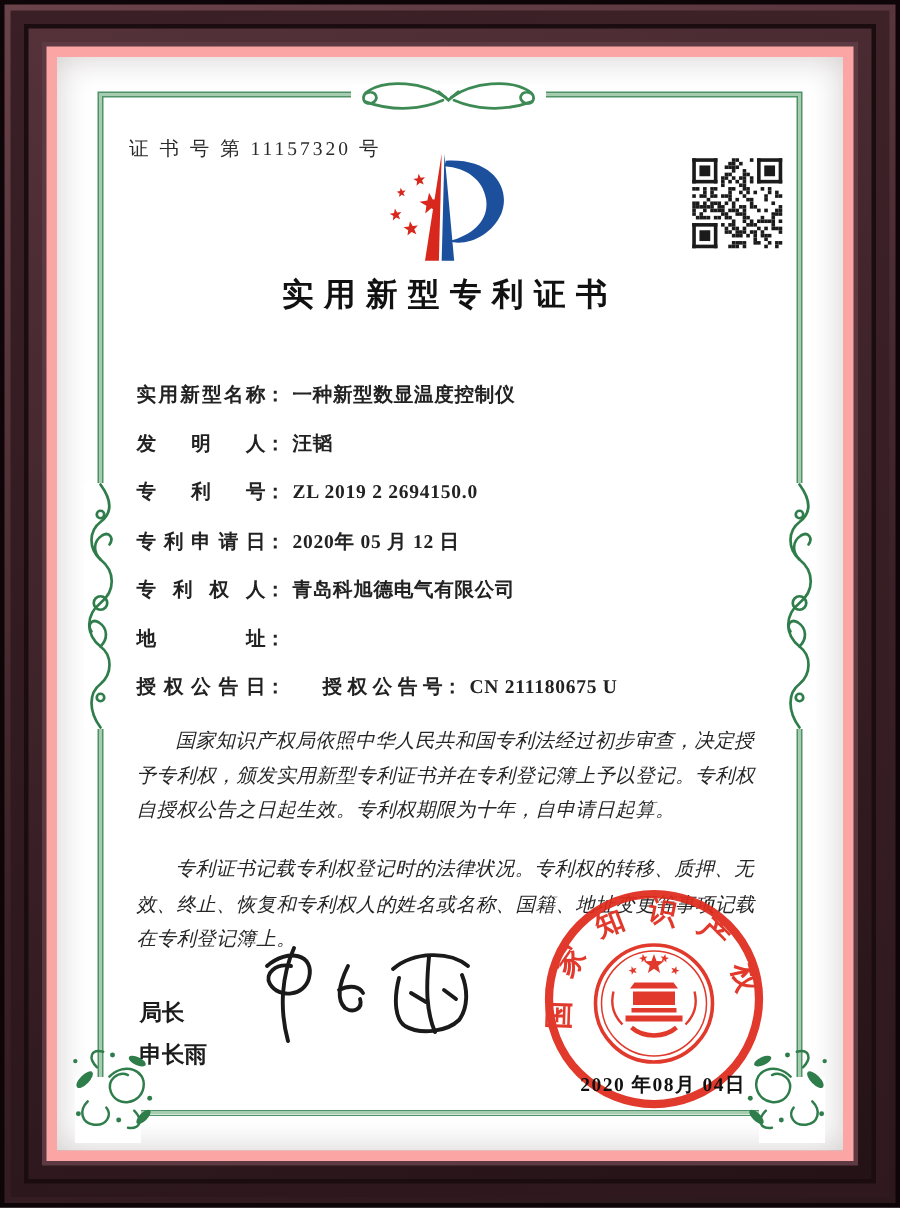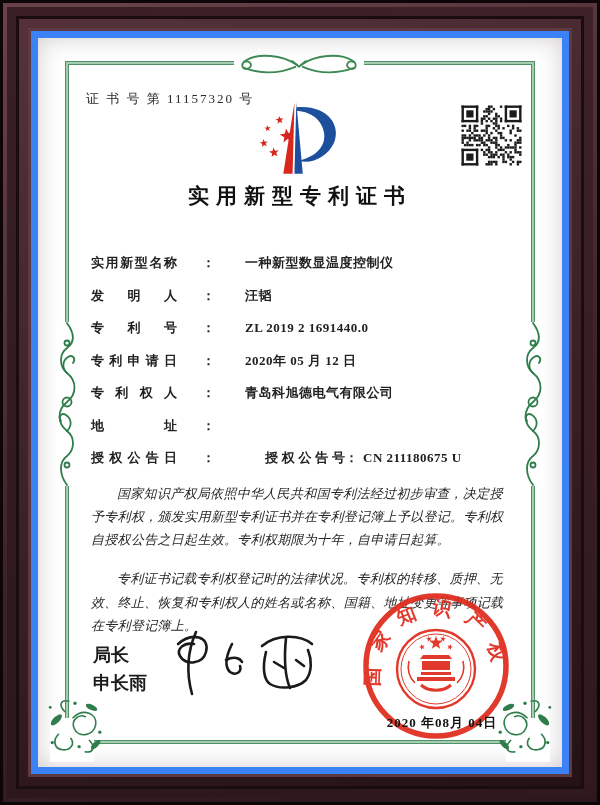--- a/index.html
+++ b/index.html
@@ -5,48 +5,48 @@
   html,body{margin:0;padding:0;background:#0e0508;}
   .page{position:relative;width:600px;height:805px;overflow:hidden;
         font-family:"Liberation Serif","DejaVu Serif",serif;color:#1f1f1f;}
   
   .f1{position:absolute;inset:0;background:#0e0508;padding:3px;box-sizing:border-box;}
   .f2{width:100%;height:100%;background:linear-gradient(160deg,#6a424a 0%,#3a2127 60%,#2b171c 100%);padding:4px;box-sizing:border-box;}
   .f3{width:100%;height:100%;background:linear-gradient(200deg,#3d2228,#2c171c);padding:9px;box-sizing:border-box;}
   .f4{width:100%;height:100%;background:#1a0c0f;padding:3px;box-sizing:border-box;}
   .f5{width:100%;height:100%;background:linear-gradient(160deg,#55323a 0%,#3a2026 55%,#241216 100%);padding:9px;box-sizing:border-box;}
   .f6{width:100%;height:100%;background:#5d3a41;padding:3px;box-sizing:border-box;}
-  .f7{width:100%;height:100%;background:#3b82f6;padding:7px;box-sizing:border-box;}
+  .f7{width:100%;height:100%;background:#fca5a5;padding:7px;box-sizing:border-box;}
   .paper{position:relative;width:100%;height:100%;background:#ffffff;
          box-shadow:inset 0 0 22px rgba(40,20,20,.22);}
   
   .green-border{position:absolute;top:24px;bottom:24px;left:28px;right:28px;
         border:2px solid #a7cdb0;
         box-shadow:0 0 0 1px #4f9268, inset 0 0 0 1px #4f9268;}
   .white-patch{position:absolute;background:#fff;}
   .orn{position:absolute;}
   
   .cert-no{position:absolute;left:48px;top:52px;font-size:13px;letter-spacing:2px;color:#2a2a2a;}
   .logo{position:absolute;left:50%;top:58px;transform:translateX(-50%);width:104px;height:88px;}
   .qr{position:absolute;left:422px;top:66px;width:63px;height:63px;}
   .title{position:absolute;left:0;right:0;top:144px;text-align:center;
          font-size:21px;font-weight:700;letter-spacing:7px;color:#111;}
   .fields{position:absolute;left:53px;top:216px;right:40px;display:flex;flex-direction:column;gap:14.5px;
           font-size:13px;font-weight:600;color:#222;}
-  .frow{display:flex;align-items:baseline;line-height:18px;white-space:nowrap;gap:25px;}
+  .frow{display:flex;align-items:baseline;line-height:18px;white-space:nowrap;}
   .flabel{display:inline-block;width:86px;text-align:justify;text-align-last:justify;}
   .colon{margin:0 5px 0 0;}
   .fvalue{letter-spacing:.5px;}
   .grant-pair{margin-left:20px;display:flex;align-items:baseline;}
   .grant-pair .flabel{width:80px;}
   .body-text{position:absolute;left:37px;top:428px;width:448px;font-size:13px;line-height:1.78;
              color:#262626;font-style:italic;}
   .body-text p{margin:16px;text-indent:2em;letter-spacing:.3px;}
-  .signer{position:absolute;left:55px;top:604px;font-family:Liberation Mono, monospace;
-          font-size:18px;font-weight:700;color:#1c1c1c;line-height:28px;}
+  .signer{position:absolute;left:55px;top:624px;font-family:Liberation Serif, serif;
+          font-size:15px;font-weight:700;color:#1c1c1c;line-height:28px;}
   .signature{position:absolute;left:128px;top:582px;width:170px;height:88px;}
   .seal{position:absolute;left:323px;top:555px;width:150px;height:150px;opacity:.93;}
   .seal-date{position:absolute;left:314px;top:676px;width:180px;text-align:center;
              font-size:13px;letter-spacing:1px;color:#111;z-index:5;font-weight:600;}
   svg{display:block;}
 </style>
 </head>
 <body>
 
 <div class="page">
@@ -366,21 +366,21 @@
           <span class="fvalue">一种新型数显温度控制仪</span>
         </div>
         <div class="frow">
           <span class="flabel">发明人</span>
                         <span class="colon">：</span>
           <span class="fvalue">汪韬</span>
         </div>
         <div class="frow">
           <span class="flabel">专利号</span>
                         <span class="colon">：</span>
-          <span class="fvalue">ZL 2019 2 1691440.0</span>
+          <span class="fvalue">ZL 2019 2 2694150.0</span>
         </div>
         <div class="frow">
           <span class="flabel">专利申请日</span>
                         <span class="colon">：</span>
           <span class="fvalue">2020年 05 月 12 日</span>
         </div>
         <div class="frow">
           <span class="flabel">专利权人</span>
                         <span class="colon">：</span>
           <span class="fvalue">青岛科旭德电气有限公司</span>

